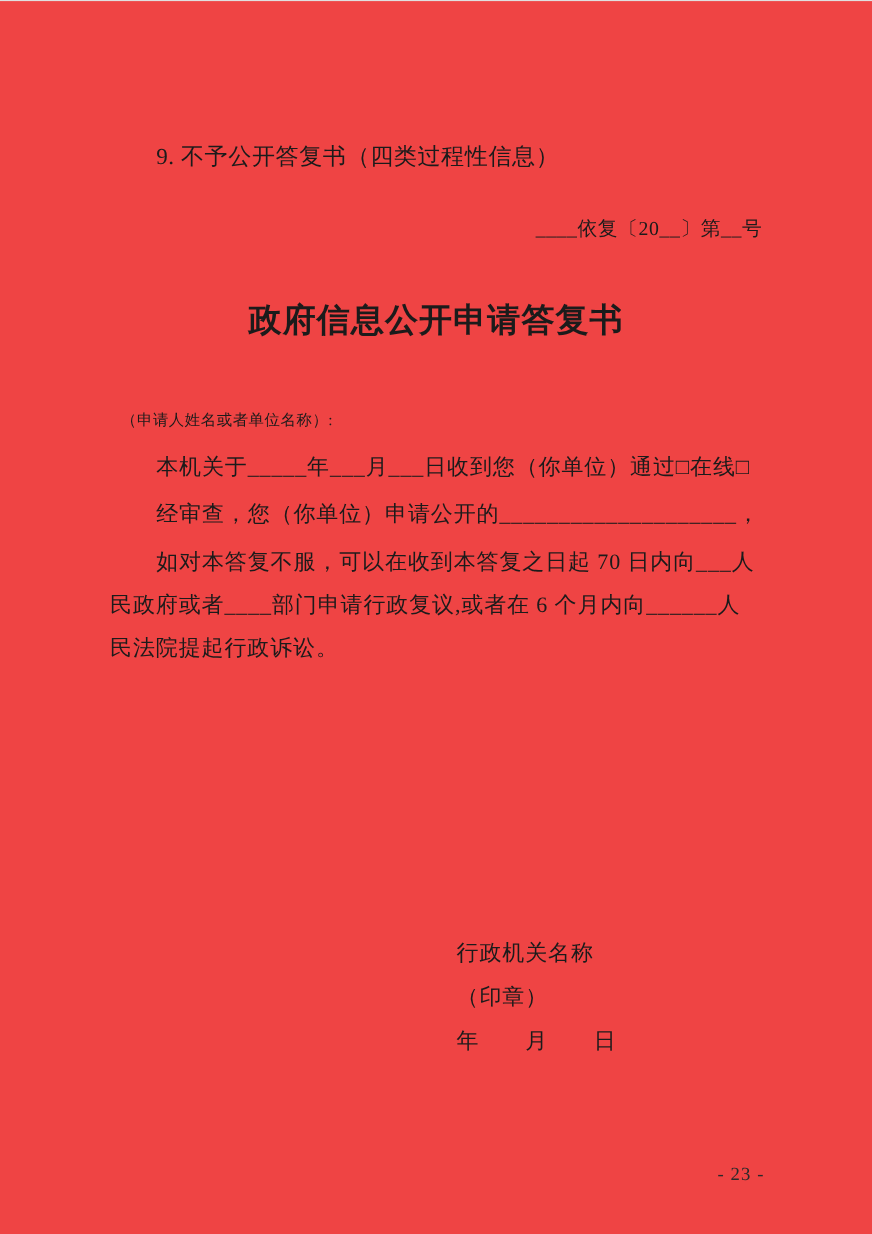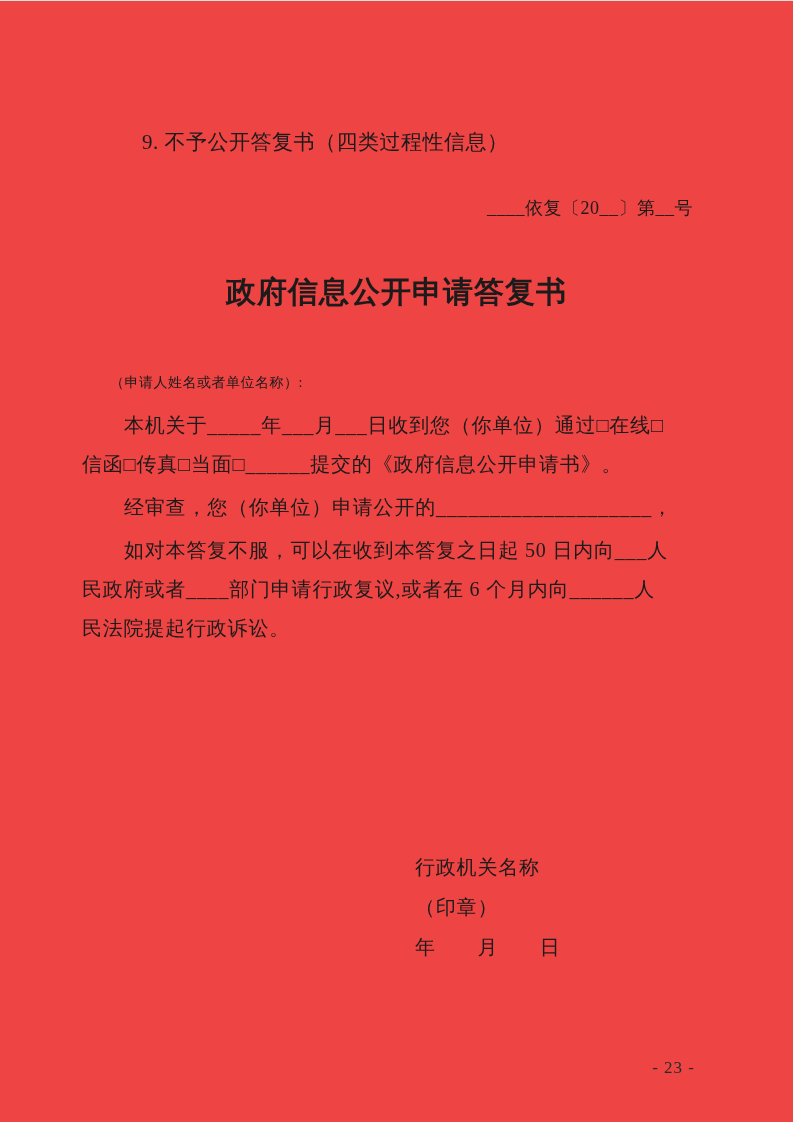--- a/index.html
+++ b/index.html
@@ -55,21 +55,21 @@
     left: 98px;
     font-size: 14px;
     line-height: 30px;
     white-space: nowrap;
     letter-spacing: 0.5px;
     margin-left: 12px;
   }
   .body-text {
     position: absolute;
     top: 405px;
-    left: 82px;
+    left: 100px;
     width: 600px;
     font-size: 20px;
     letter-spacing: 0.8px;
   }
   .para { margin: 0; }
   .para + .para { margin-top: 4px; }
   .body-line {
     line-height: 39px;
     height: 39px;
     white-space: nowrap;
@@ -109,29 +109,28 @@
   <div class="doc-number">____依复〔20__〕第__号</div>
 
   <div class="doc-title">政府信息公开申请答复书</div>
 
   <div class="salutation">（申请人姓名或者单位名称）:</div>
 
   <div class="body-text">
 
     <div class="para">
       <div class="body-line indent">本机关于_____年___月___日收到您（你单位）通过□在线□</div>
-      <div class="body-line">信函□传真□当面□______提交的《政府信息公开申请书》。</div>
     </div>
 
     <div class="para">
       <div class="body-line indent">经审查，您（你单位）申请公开的____________________，</div>
     </div>
 
     <div class="para">
-      <div class="body-line indent">如对本答复不服，可以在收到本答复之日起 50 日内向___人</div>
+      <div class="body-line indent">如对本答复不服，可以在收到本答复之日起 70 日内向___人</div>
       <div class="body-line">民政府或者____部门申请行政复议,或者在 6 个月内向______人</div>
       <div class="body-line">民法院提起行政诉讼。</div>
     </div>
 
   </div>
 
   <div class="signature">
     <div class="sig-line">行政机关名称</div>
     <div class="sig-line">（印章）</div>
     <div class="sig-line">年　　月　　日</div>

